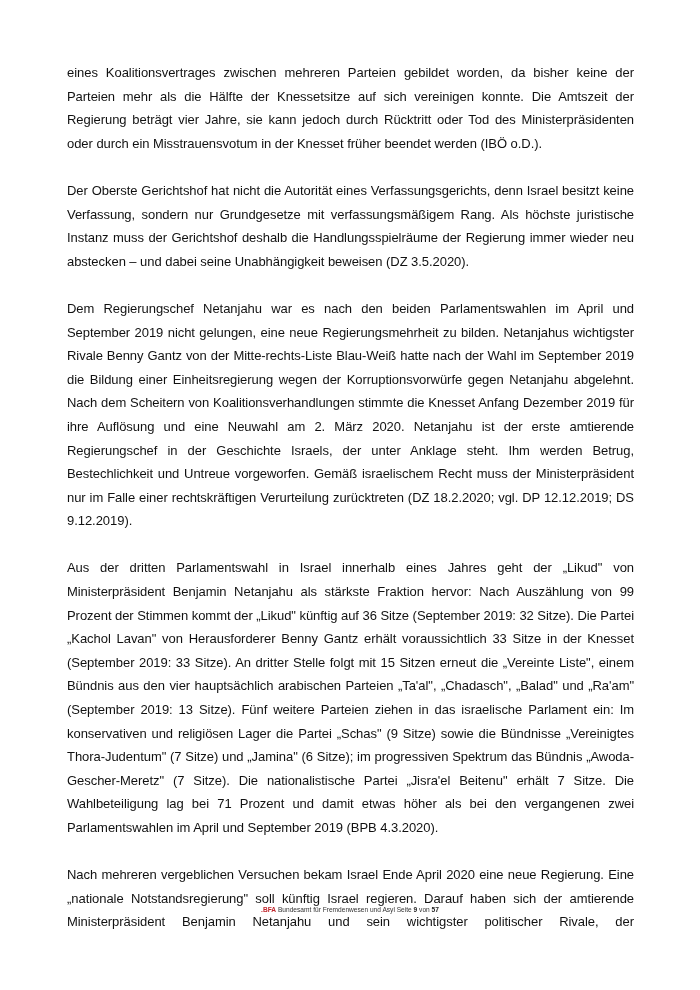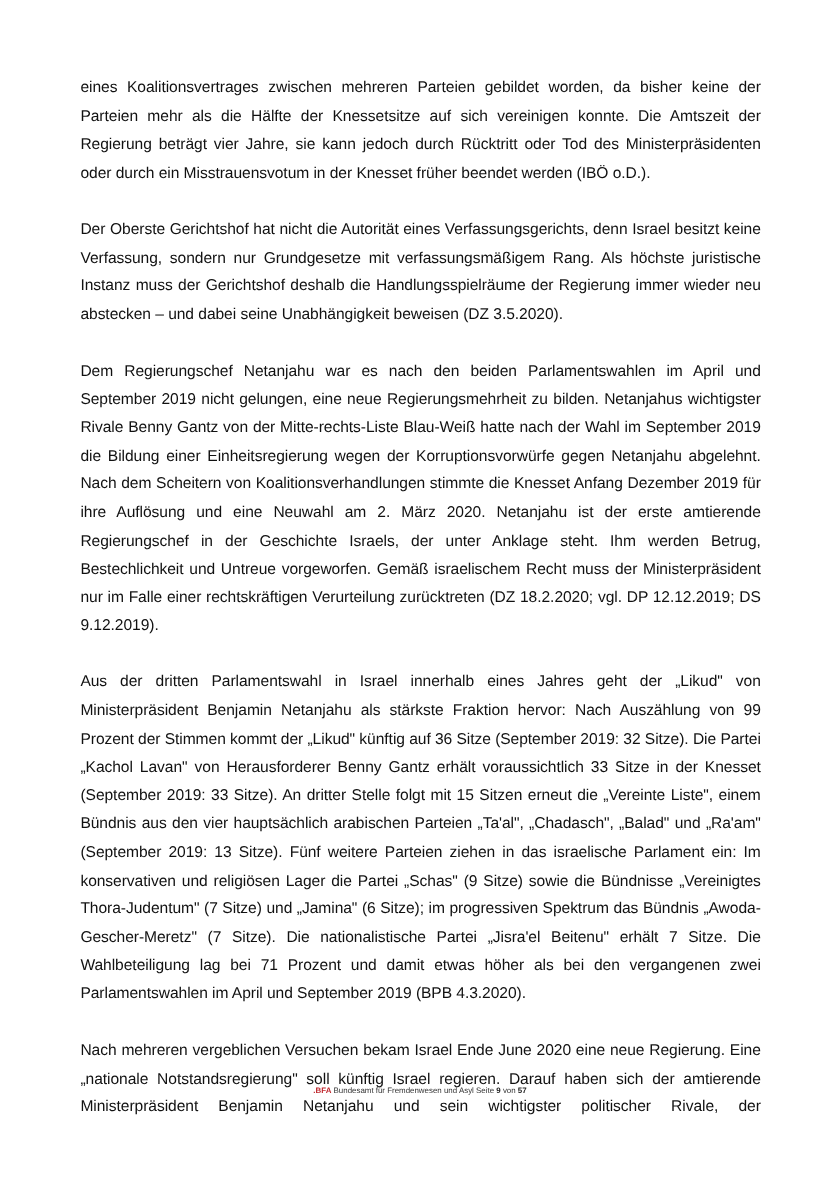--- a/index.html
+++ b/index.html
@@ -56,16 +56,16 @@
     }
   </style>
 </head>
 <body>
 
 <div class="page">
   <p class="para">eines Koalitionsvertrages zwischen mehreren Parteien gebildet worden, da bisher keine der Parteien mehr als die Hälfte der Knessetsitze auf sich vereinigen konnte. Die Amtszeit der Regierung beträgt vier Jahre, sie kann jedoch durch Rücktritt oder Tod des Ministerpräsidenten oder durch ein Misstrauensvotum in der Knesset früher beendet werden (IBÖ o.D.).</p>
   <p class="para">Der Oberste Gerichtshof hat nicht die Autorität eines Verfassungsgerichts, denn Israel besitzt keine Verfassung, sondern nur Grundgesetze mit verfassungsmäßigem Rang. Als höchste juristische Instanz muss der Gerichtshof deshalb die Handlungsspielräume der Regierung immer wieder neu abstecken – und dabei seine Unabhängigkeit beweisen (DZ 3.5.2020).</p>
   <p class="para">Dem Regierungschef Netanjahu war es nach den beiden Parlamentswahlen im April und September 2019 nicht gelungen, eine neue Regierungsmehrheit zu bilden. Netanjahus wichtigster Rivale Benny Gantz von der Mitte-rechts-Liste Blau-Weiß hatte nach der Wahl im September 2019 die Bildung einer Einheitsregierung wegen der Korruptionsvorwürfe gegen Netanjahu abgelehnt. Nach dem Scheitern von Koalitionsverhandlungen stimmte die Knesset Anfang Dezember 2019 für ihre Auflösung und eine Neuwahl am 2. März 2020. Netanjahu ist der erste amtierende Regierungschef in der Geschichte Israels, der unter Anklage steht. Ihm werden Betrug, Bestechlichkeit und Untreue vorgeworfen. Gemäß israelischem Recht muss der Ministerpräsident nur im Falle einer rechtskräftigen Verurteilung zurücktreten (DZ 18.2.2020; vgl. DP 12.12.2019; DS 9.12.2019).</p>
   <p class="para">Aus der dritten Parlamentswahl in Israel innerhalb eines Jahres geht der „Likud" von Ministerpräsident Benjamin Netanjahu als stärkste Fraktion hervor: Nach Auszählung von 99 Prozent der Stimmen kommt der „Likud" künftig auf 36 Sitze (September 2019: 32 Sitze). Die Partei „Kachol Lavan" von Herausforderer Benny Gantz erhält voraussichtlich 33 Sitze in der Knesset (September 2019: 33 Sitze). An dritter Stelle folgt mit 15 Sitzen erneut die „Vereinte Liste", einem Bündnis aus den vier hauptsächlich arabischen Parteien „Ta'al", „Chadasch", „Balad" und „Ra'am" (September 2019: 13 Sitze). Fünf weitere Parteien ziehen in das israelische Parlament ein: Im konservativen und religiösen Lager die Partei „Schas" (9 Sitze) sowie die Bündnisse „Vereinigtes Thora-Judentum" (7 Sitze) und „Jamina" (6 Sitze); im progressiven Spektrum das Bündnis „Awoda-Gescher-Meretz" (7 Sitze). Die nationalistische Partei „Jisra'el Beitenu" erhält 7 Sitze. Die Wahlbeteiligung lag bei 71 Prozent und damit etwas höher als bei den vergangenen zwei Parlamentswahlen im April und September 2019 (BPB 4.3.2020).</p>
-  <p class="para last">Nach mehreren vergeblichen Versuchen bekam Israel Ende June 2020 eine neue Regierung. Eine „nationale Notstandsregierung" soll künftig Israel regieren. Darauf haben sich der amtierende Ministerpräsident Benjamin Netanjahu und sein wichtigster politischer Rivale, der</p>
+  <p class="para last">Nach mehreren vergeblichen Versuchen bekam Israel Ende April 2020 eine neue Regierung. Eine „nationale Notstandsregierung" soll künftig Israel regieren. Darauf haben sich der amtierende Ministerpräsident Benjamin Netanjahu und sein wichtigster politischer Rivale, der</p>
 </div>
 
 <div class="footer"><span class="dot">.</span><span class="brand">BFA</span><span> Bundesamt für Fremdenwesen und Asyl Seite </span><b>9</b><span> von </span><b>57</b></div>
 
 </body></html>

